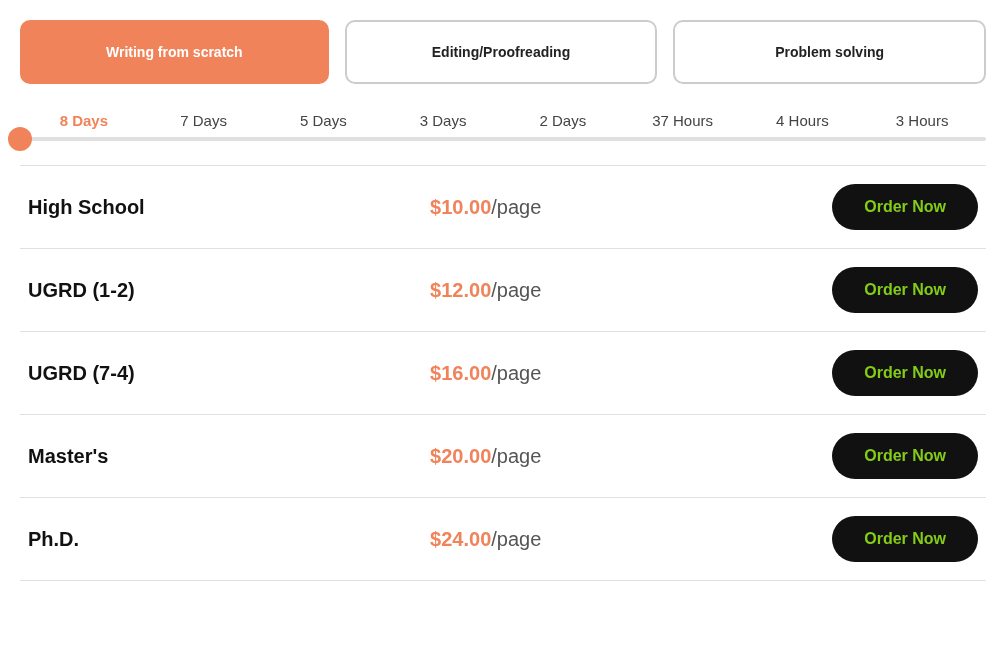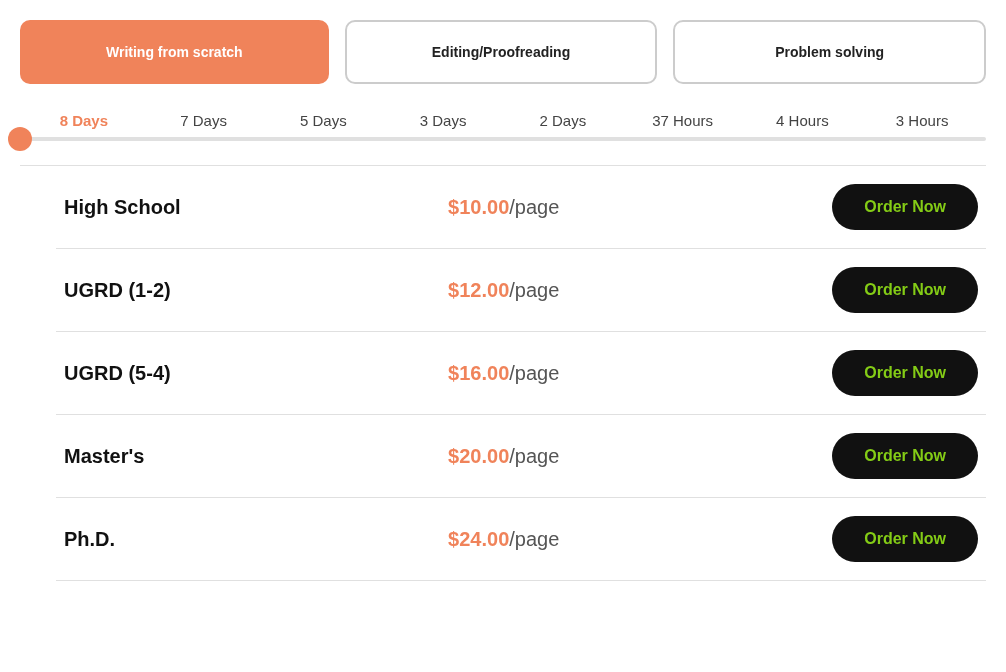--- a/index.html
+++ b/index.html
@@ -93,21 +93,20 @@
     .pricing-table {
       width: 100%;
       border-top: 1px solid #e0e0e0;
     }
 
     .pricing-row {
       display: flex;
       align-items: center;
       padding: 18px 8px;
       border-bottom: 1px solid #e0e0e0;
-      margin-left: 36px;
     }
 
     .level-name {
       flex: 1;
       font-size: 20px;
       font-weight: 700;
       color: #111;
     }
 
     .price-col {
@@ -175,21 +174,21 @@
 
     <div class="pricing-row">
       <span class="level-name">UGRD (1-2)</span>
       <span class="price-col">
         <span class="price-amount">$12.00</span><span>/page</span>
       </span>
       <button class="order-btn">Order Now</button>
     </div>
 
     <div class="pricing-row">
-      <span class="level-name">UGRD (5-4)</span>
+      <span class="level-name">UGRD (7-4)</span>
       <span class="price-col">
         <span class="price-amount">$16.00</span><span>/page</span>
       </span>
       <button class="order-btn">Order Now</button>
     </div>
 
     <div class="pricing-row">
       <span class="level-name">Master's</span>
       <span class="price-col">
         <span class="price-amount">$20.00</span><span>/page</span>

